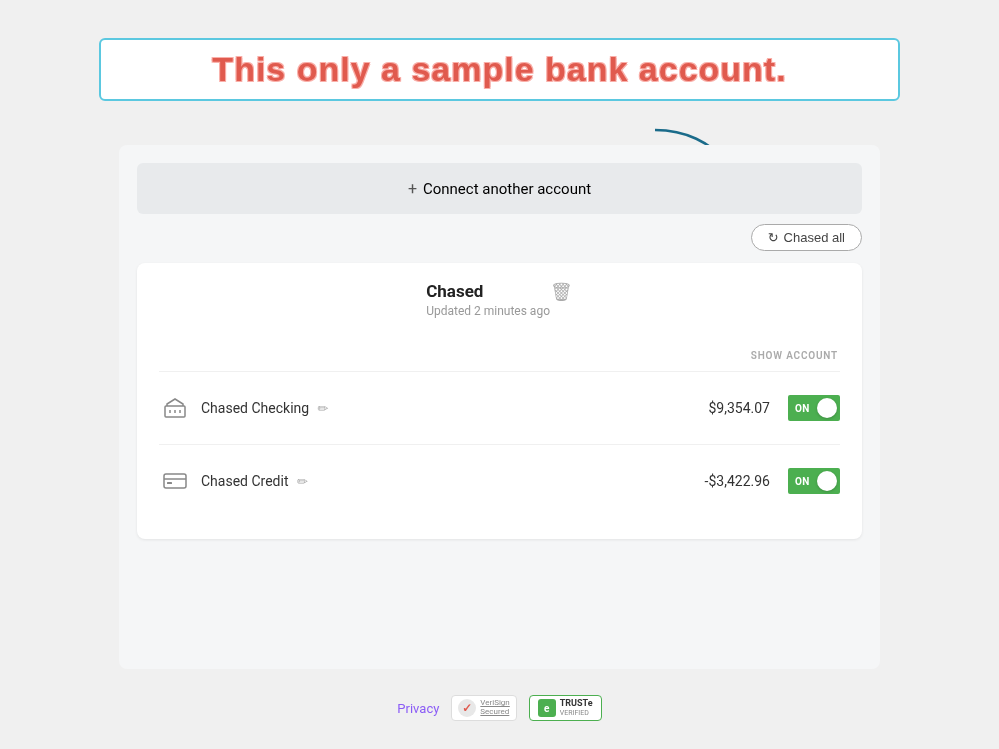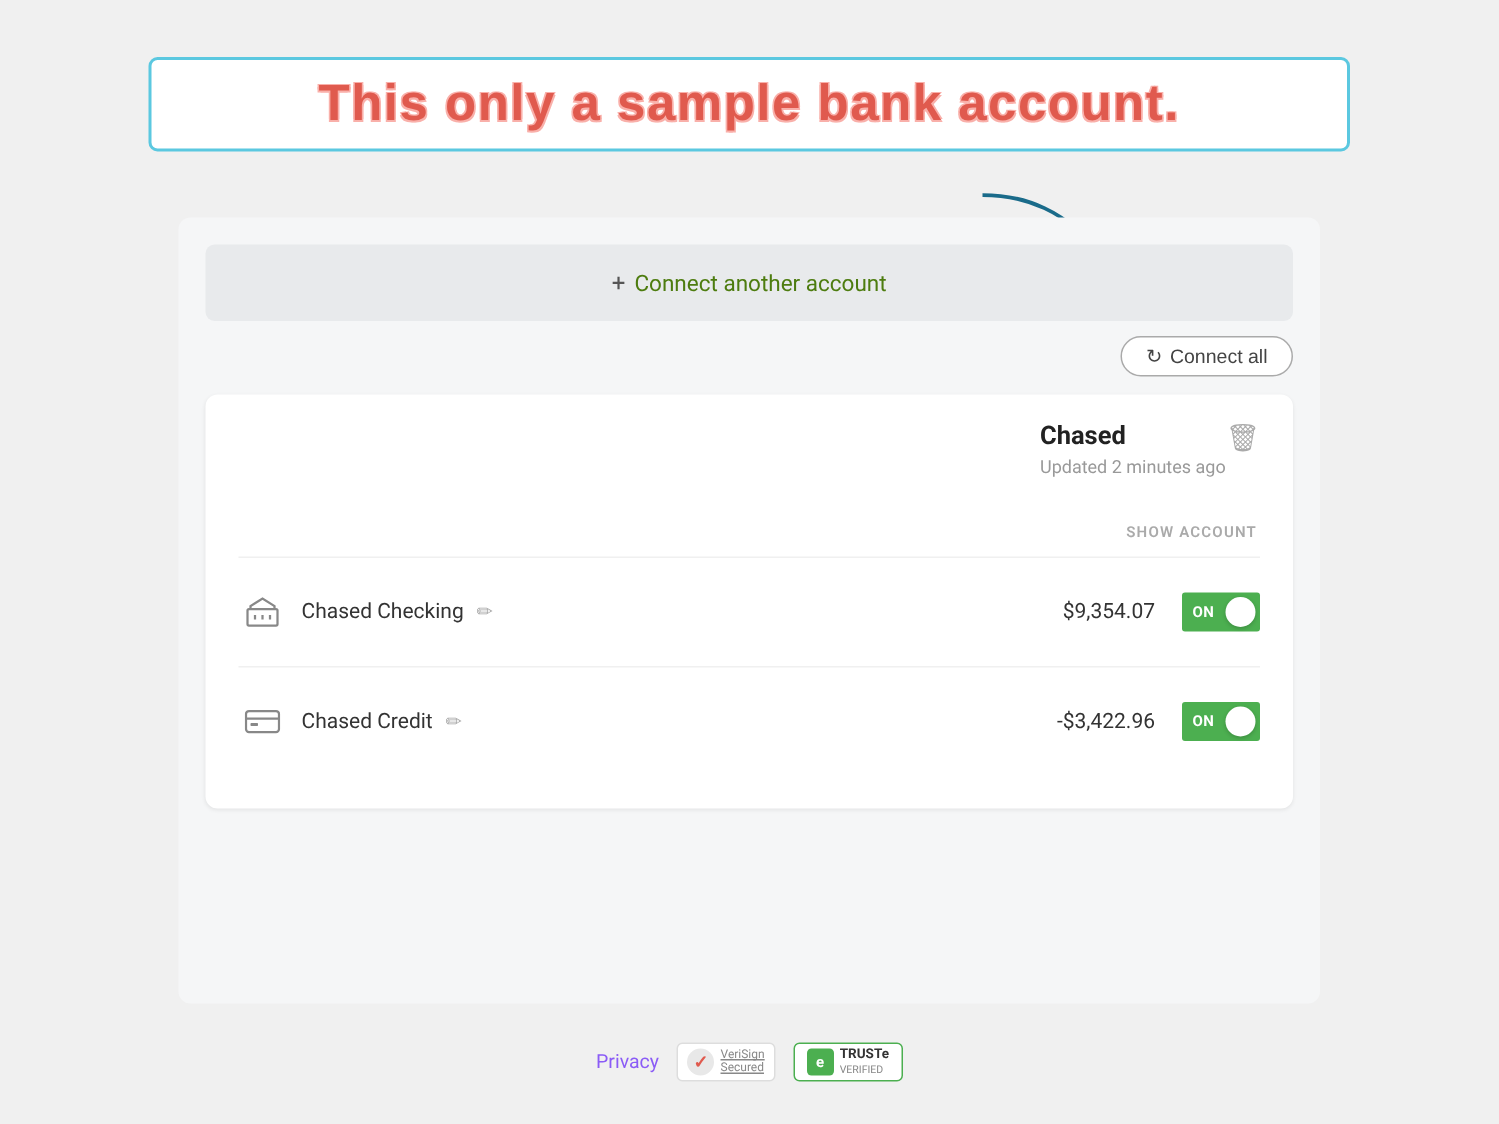--- a/index.html
+++ b/index.html
@@ -73,21 +73,21 @@
       border-radius: 6px;
       margin: 18px 18px 0 18px;
       padding: 16px;
       display: flex;
       align-items: center;
       justify-content: center;
       cursor: pointer;
     }
 
     .connect-bar-text {
-      color: #4d7c0f;
+      color: #000000;
       font-size: 15px;
     }
 
     .connect-plus {
       margin-right: 6px;
       font-size: 16px;
       color: #555;
     }
 
     
@@ -119,21 +119,21 @@
     .bank-card {
       background: white;
       border-radius: 8px;
       margin: 8px 18px 18px 18px;
       padding: 18px 22px 22px 22px;
       box-shadow: 0 1px 3px rgba(0,0,0,0.08);
     }
 
     .bank-card-header {
       display: flex;
-      justify-content: flex-end;
+      justify-content: center;
       align-items: flex-start;
       margin-bottom: 20px;
     }
 
     .bank-name {
       font-size: 17px;
       font-weight: 700;
       color: #222;
     }
 
@@ -333,21 +333,21 @@
   <div class="main-content">
 
     <div class="connect-bar">
       <span class="connect-plus">+</span>
       <span class="connect-bar-text">Connect another account</span>
     </div>
 
     <div class="refresh-row">
       <button class="refresh-btn">
         <span class="refresh-icon">↻</span>
-        <span>Connect all</span>
+        <span>Chased all</span>
       </button>
     </div>
 
     <div class="bank-card">
       <div class="bank-card-header">
         <div>
           <div class="bank-name">Chased</div>
           <div class="bank-updated">Updated 2 minutes ago</div>
         </div>
         <div class="delete-icon">🗑</div>

